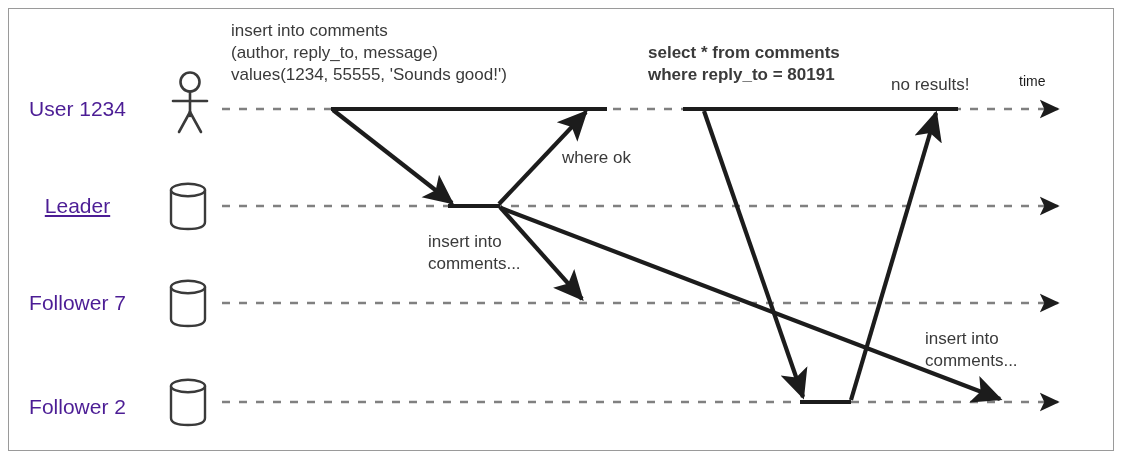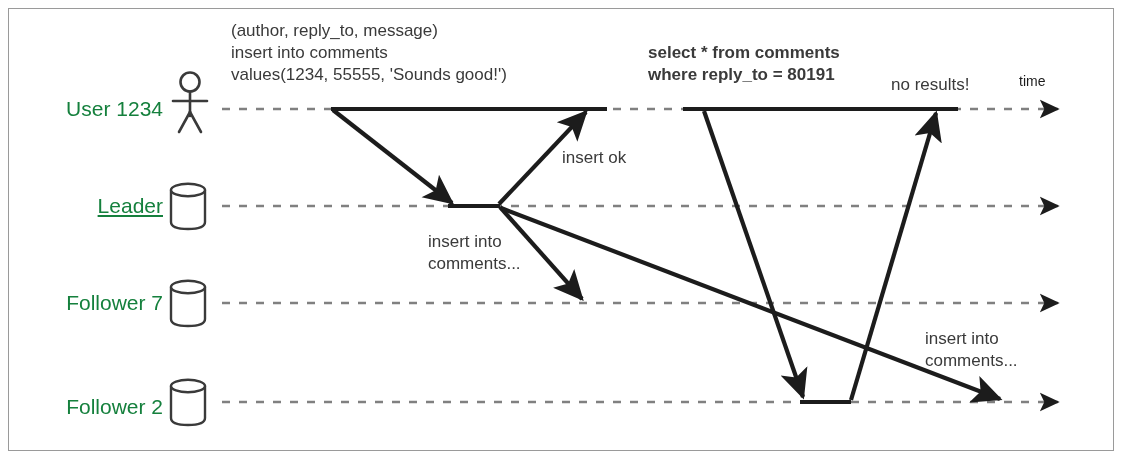--- a/index.html
+++ b/index.html
@@ -31,27 +31,26 @@
   svg.layer {
     position: absolute;
     left: 0;
     top: 0;
     width: 1122px;
     height: 460px;
     overflow: visible;
   }
   .actor-label {
     position: absolute;
-    color: #15803d;
+    color: #4c1d95;
     font-size: 21px;
     line-height: 24px;
     white-space: nowrap;
-    text-align: right;
+    text-align: center;
     transform: translateY(-50%);
-    padding-left: 8px;
   }
   .msg-label {
     position: absolute;
     color: #3a3a3a;
     font-size: 17px;
     line-height: 22px;
     white-space: nowrap;
   }
   .time-label {
     position: absolute;
@@ -127,35 +126,35 @@
       </g>
     </g>
   </svg>
 
   <div class="actor-label" style="left:0;top:109px;width:155px;">User 1234</div>
   <div class="actor-label" style="left:0;top:206px;width:155px;text-decoration:underline;">Leader</div>
   <div class="actor-label" style="left:0;top:303px;width:155px;">Follower 7</div>
   <div class="actor-label" style="left:0;top:407px;width:155px;">Follower 2</div>
 
   <div class="msg-label" style="left:231px;top:20px;">
+    <div>insert into comments</div>
     <div>(author, reply_to, message)</div>
-    <div>insert into comments</div>
     <div>values(1234, 55555, 'Sounds good!')</div>
   </div>
 
   <div class="msg-label" style="left:648px;top:42px;font-weight:bold;">
     <div>select * from comments</div>
     <div>where reply_to = 80191</div>
   </div>
 
   <div class="msg-label" style="left:891px;top:74px;text-align:center;">no results!</div>
 
   <div class="time-label" style="left:1019px;top:69px;">time</div>
 
-  <div class="msg-label" style="left:562px;top:147px;">insert ok</div>
+  <div class="msg-label" style="left:562px;top:147px;">where ok</div>
 
   <div class="msg-label" style="left:428px;top:231px;">
     <div>insert into</div>
     <div>comments...</div>
   </div>
 
   <div class="msg-label" style="left:925px;top:328px;">
     <div>insert into</div>
     <div>comments...</div>
   </div>

